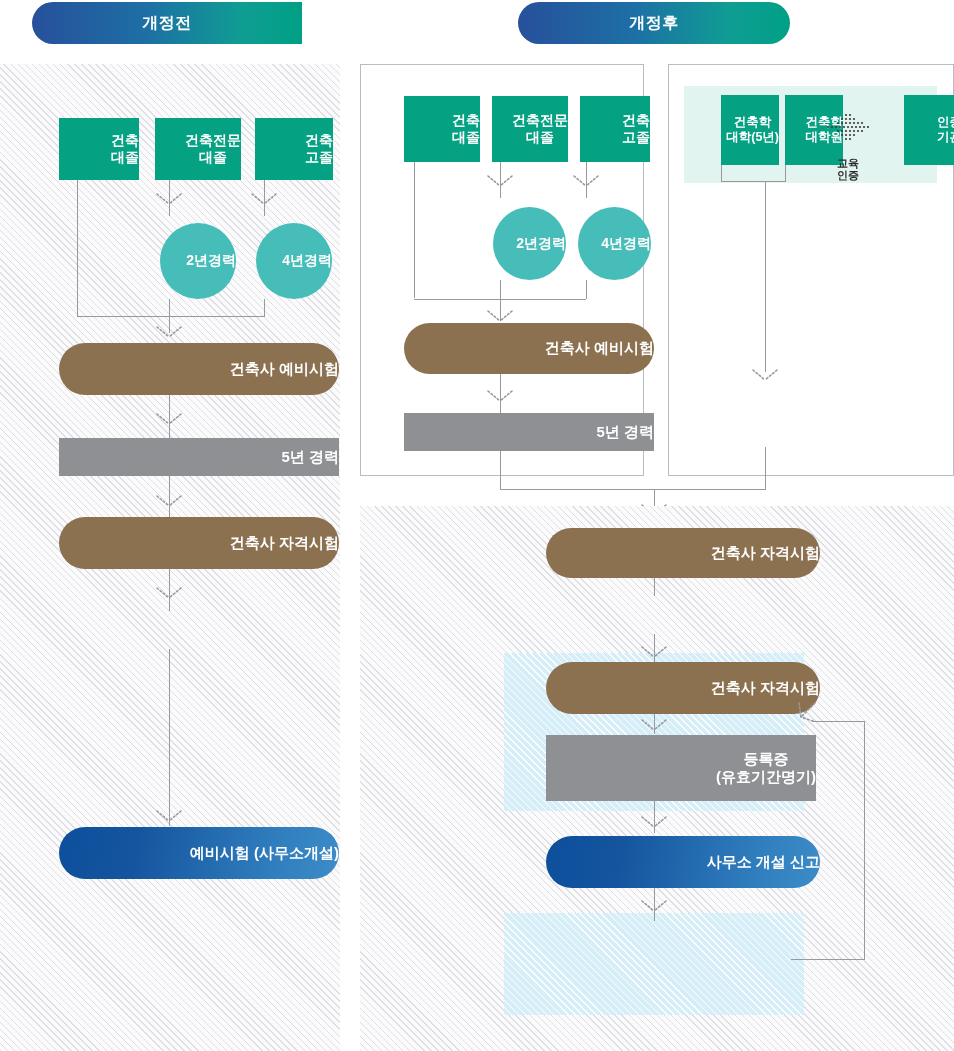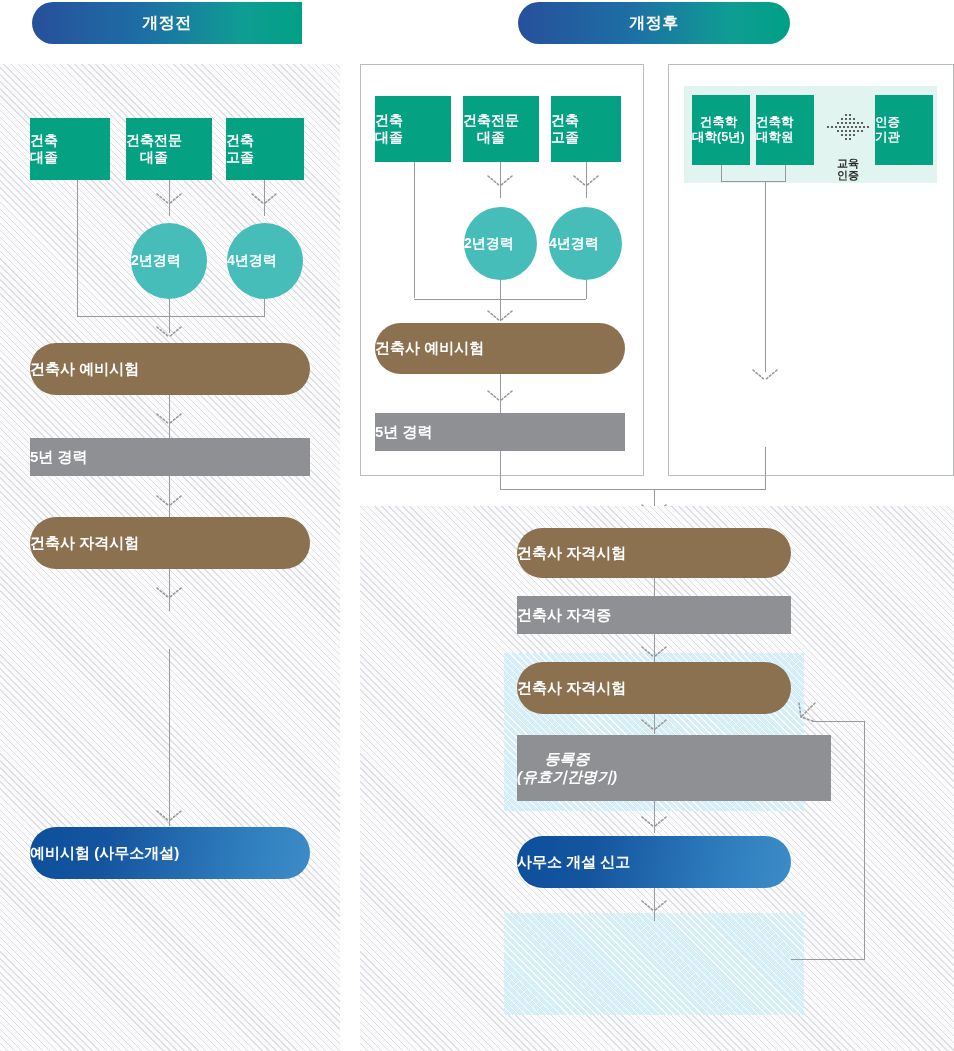--- a/index.html
+++ b/index.html
@@ -45,26 +45,27 @@
     display:flex;align-items:center;justify-content:center;
     background:linear-gradient(90deg,#27509b 0%,#1d6fa5 42%,#0f9d93 78%,#00a085 100%);
   }
   .tab.left{border-radius:21px 0 0 21px;}
   .tab.right{border-radius:21px;}
 
   
   .node{
     position:absolute;
     box-sizing:border-box;
-    display:flex;align-items:center;justify-content:flex-start;
+    display:flex;align-items:center;justify-content:flex-end;
     text-align:center;
     color:#ffffff;
     font-weight:bold;
     line-height:1.22;
     white-space:pre-line;
+    margin-left:29px;
   }
   .n-green{background:#04a183;font-size:14px;}
   .n-green-sm{background:#04a183;font-size:12.5px;}
   .n-circle{background:#47bdb9;border-radius:50%;font-size:14px;}
   .n-brown{background:#8c7150;border-radius:999px;font-size:15px;}
   .n-gray{background:#8e9093;font-size:15px;}
   .n-blue{
     border-radius:999px;font-size:15px;
     background:linear-gradient(100deg,#0d4f9c 0%,#15559f 28%,#2f7dbd 75%,#3d8cc8 100%);
   }
@@ -334,39 +335,36 @@
   <div class="hatch" style="position:absolute;left:360px;top:506px;width:594px;height:545px;"></div>
 
   <div class="hatch-blue" style="position:absolute;left:504px;top:653px;width:300px;height:158px;"></div>
   <div class="hatch-blue" style="position:absolute;left:504px;top:913px;width:300px;height:102px;"></div>
 
   <div class="node n-brown" style="left:517px;top:528px;width:274px;height:50px;">
     <span>건축사 자격시험</span>
   </div>
   <div class="vline" style="left:654px;top:578px;height:18px;"></div>
 
-  <div class="node n-gray" style="left:517px;top:596px;width:274px;height:38px;">
-    <span>건축사 자격증</span>
-  </div>
   <div class="vline" style="left:654px;top:634px;height:28px;"></div>
   <div class="arrow" style="left:641px;top:645px;"><svg width="26" height="13" viewBox="0 0 26 13">
         <path d="M1 1 L13 11" stroke="#9a9a9d" stroke-width="1.6" stroke-dasharray="1.7 2.3" fill="none" stroke-linecap="round"></path>
         <path d="M25 1 L13 11" stroke="#9a9a9d" stroke-width="1.6" stroke-dasharray="1.7 2.3" fill="none" stroke-linecap="round"></path>
       </svg></div>
 
   <div class="node n-brown" style="left:517px;top:662px;width:274px;height:52px;">
     <span>건축사 자격시험</span>
   </div>
   <div class="vline" style="left:654px;top:714px;height:20px;"></div>
   <div class="arrow" style="left:641px;top:718px;"><svg width="26" height="13" viewBox="0 0 26 13">
         <path d="M1 1 L13 11" stroke="#9a9a9d" stroke-width="1.6" stroke-dasharray="1.7 2.3" fill="none" stroke-linecap="round"></path>
         <path d="M25 1 L13 11" stroke="#9a9a9d" stroke-width="1.6" stroke-dasharray="1.7 2.3" fill="none" stroke-linecap="round"></path>
       </svg></div>
 
-  <div class="node n-gray" style="left:517px;top:735px;width:314px;height:66px;font-style:italic;">
+  <div class="node n-gray" style="left:517px;top:735px;width:270px;height:66px;">
     <span>등록증
 (유효기간명기)</span>
   </div>
   <div class="vline" style="left:654px;top:801px;height:32px;"></div>
   <div class="arrow" style="left:641px;top:815px;"><svg width="26" height="13" viewBox="0 0 26 13">
         <path d="M1 1 L13 11" stroke="#9a9a9d" stroke-width="1.6" stroke-dasharray="1.7 2.3" fill="none" stroke-linecap="round"></path>
         <path d="M25 1 L13 11" stroke="#9a9a9d" stroke-width="1.6" stroke-dasharray="1.7 2.3" fill="none" stroke-linecap="round"></path>
       </svg></div>
 
   <div class="node n-blue" style="left:517px;top:836px;width:274px;height:52px;">

